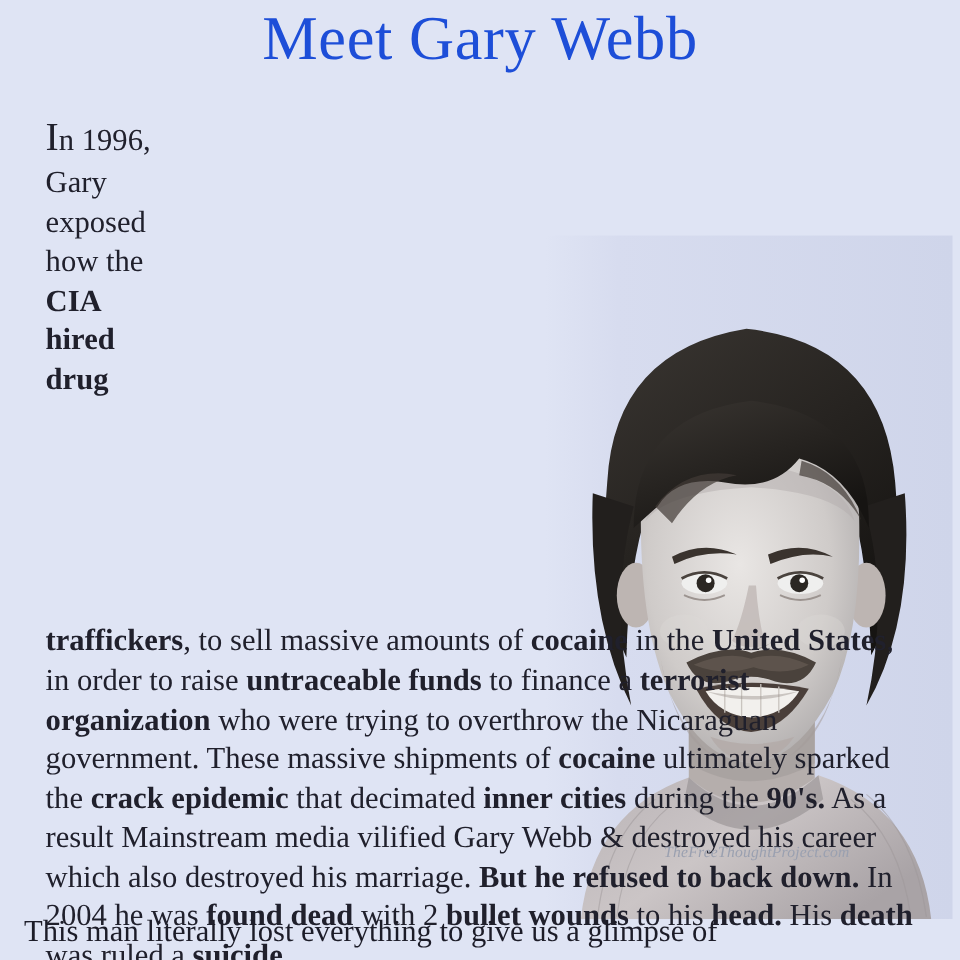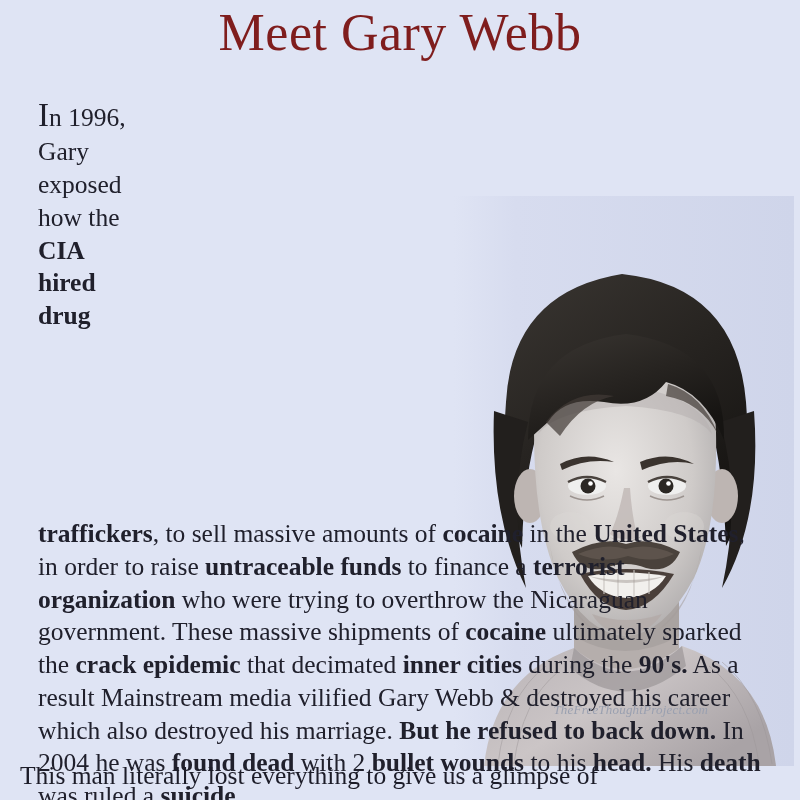--- a/index.html
+++ b/index.html
@@ -24,21 +24,21 @@
   }
 
   .title {
     position: absolute;
     top: 6px;
     left: 0;
     width: 800px;
     text-align: center;
     font-size: 52px;
     line-height: 1.05;
-    color: #7f1d1d;
+    color: #1d4ed8;
     letter-spacing: 0.5px;
     font-family: "Liberation Serif", serif;
   }
 
   .portrait {
     position: absolute;
     right: 6px;
     top: 196px;
     width: 340px;
     height: 570px;

